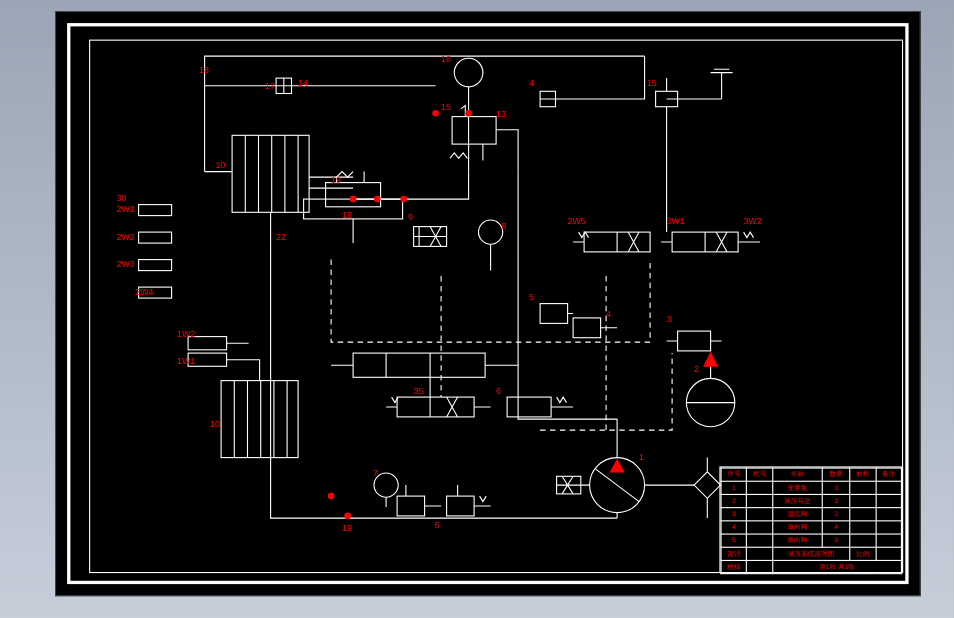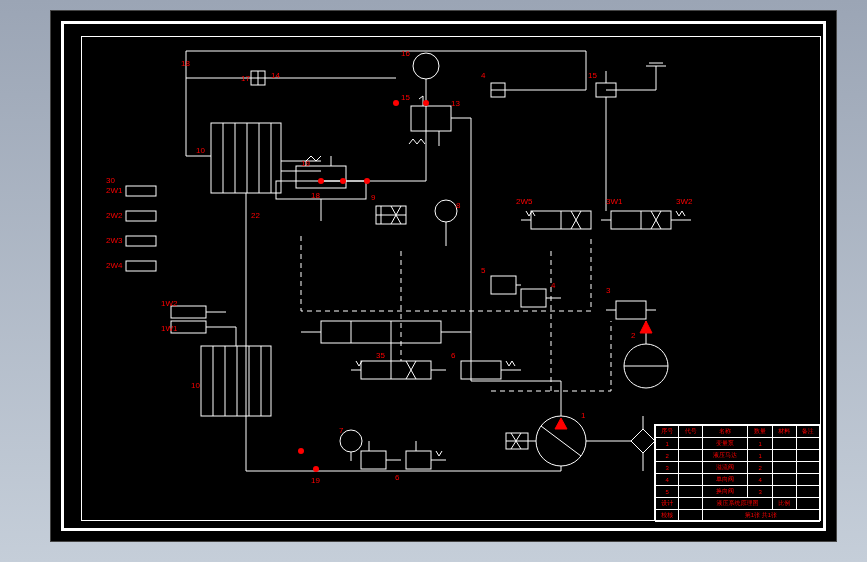--- a/index.html
+++ b/index.html
@@ -132,21 +132,21 @@
   <div class="lbl" style="left:350px;top:38px">16</div>
   <div class="lbl" style="left:430px;top:60px">4</div>
   <div class="lbl" style="left:537px;top:60px">15</div>
   <div class="lbl" style="left:400px;top:88px">13</div>
   <div class="lbl" style="left:350px;top:82px">15</div>
   <div class="lbl" style="left:145px;top:135px">10</div>
   <div class="lbl" style="left:55px;top:165px">30</div>
   <div class="lbl" style="left:55px;top:175px">2W1</div>
   <div class="lbl" style="left:55px;top:200px">2W2</div>
   <div class="lbl" style="left:55px;top:225px">2W3</div>
-  <div class="lbl" style="left:55px;top:250px">2W4</div>
+  <div class="lbl" style="left:72px;top:250px">2W4</div>
   <div class="lbl" style="left:250px;top:148px">19</div>
   <div class="lbl" style="left:200px;top:200px">22</div>
   <div class="lbl" style="left:260px;top:180px">18</div>
   <div class="lbl" style="left:320px;top:182px">9</div>
   <div class="lbl" style="left:405px;top:190px">8</div>
   <div class="lbl" style="left:465px;top:186px">2W5</div>
   <div class="lbl" style="left:555px;top:186px">3W1</div>
   <div class="lbl" style="left:625px;top:186px">3W2</div>
   <div class="lbl" style="left:430px;top:255px">5</div>
   <div class="lbl" style="left:500px;top:270px">4</div>

